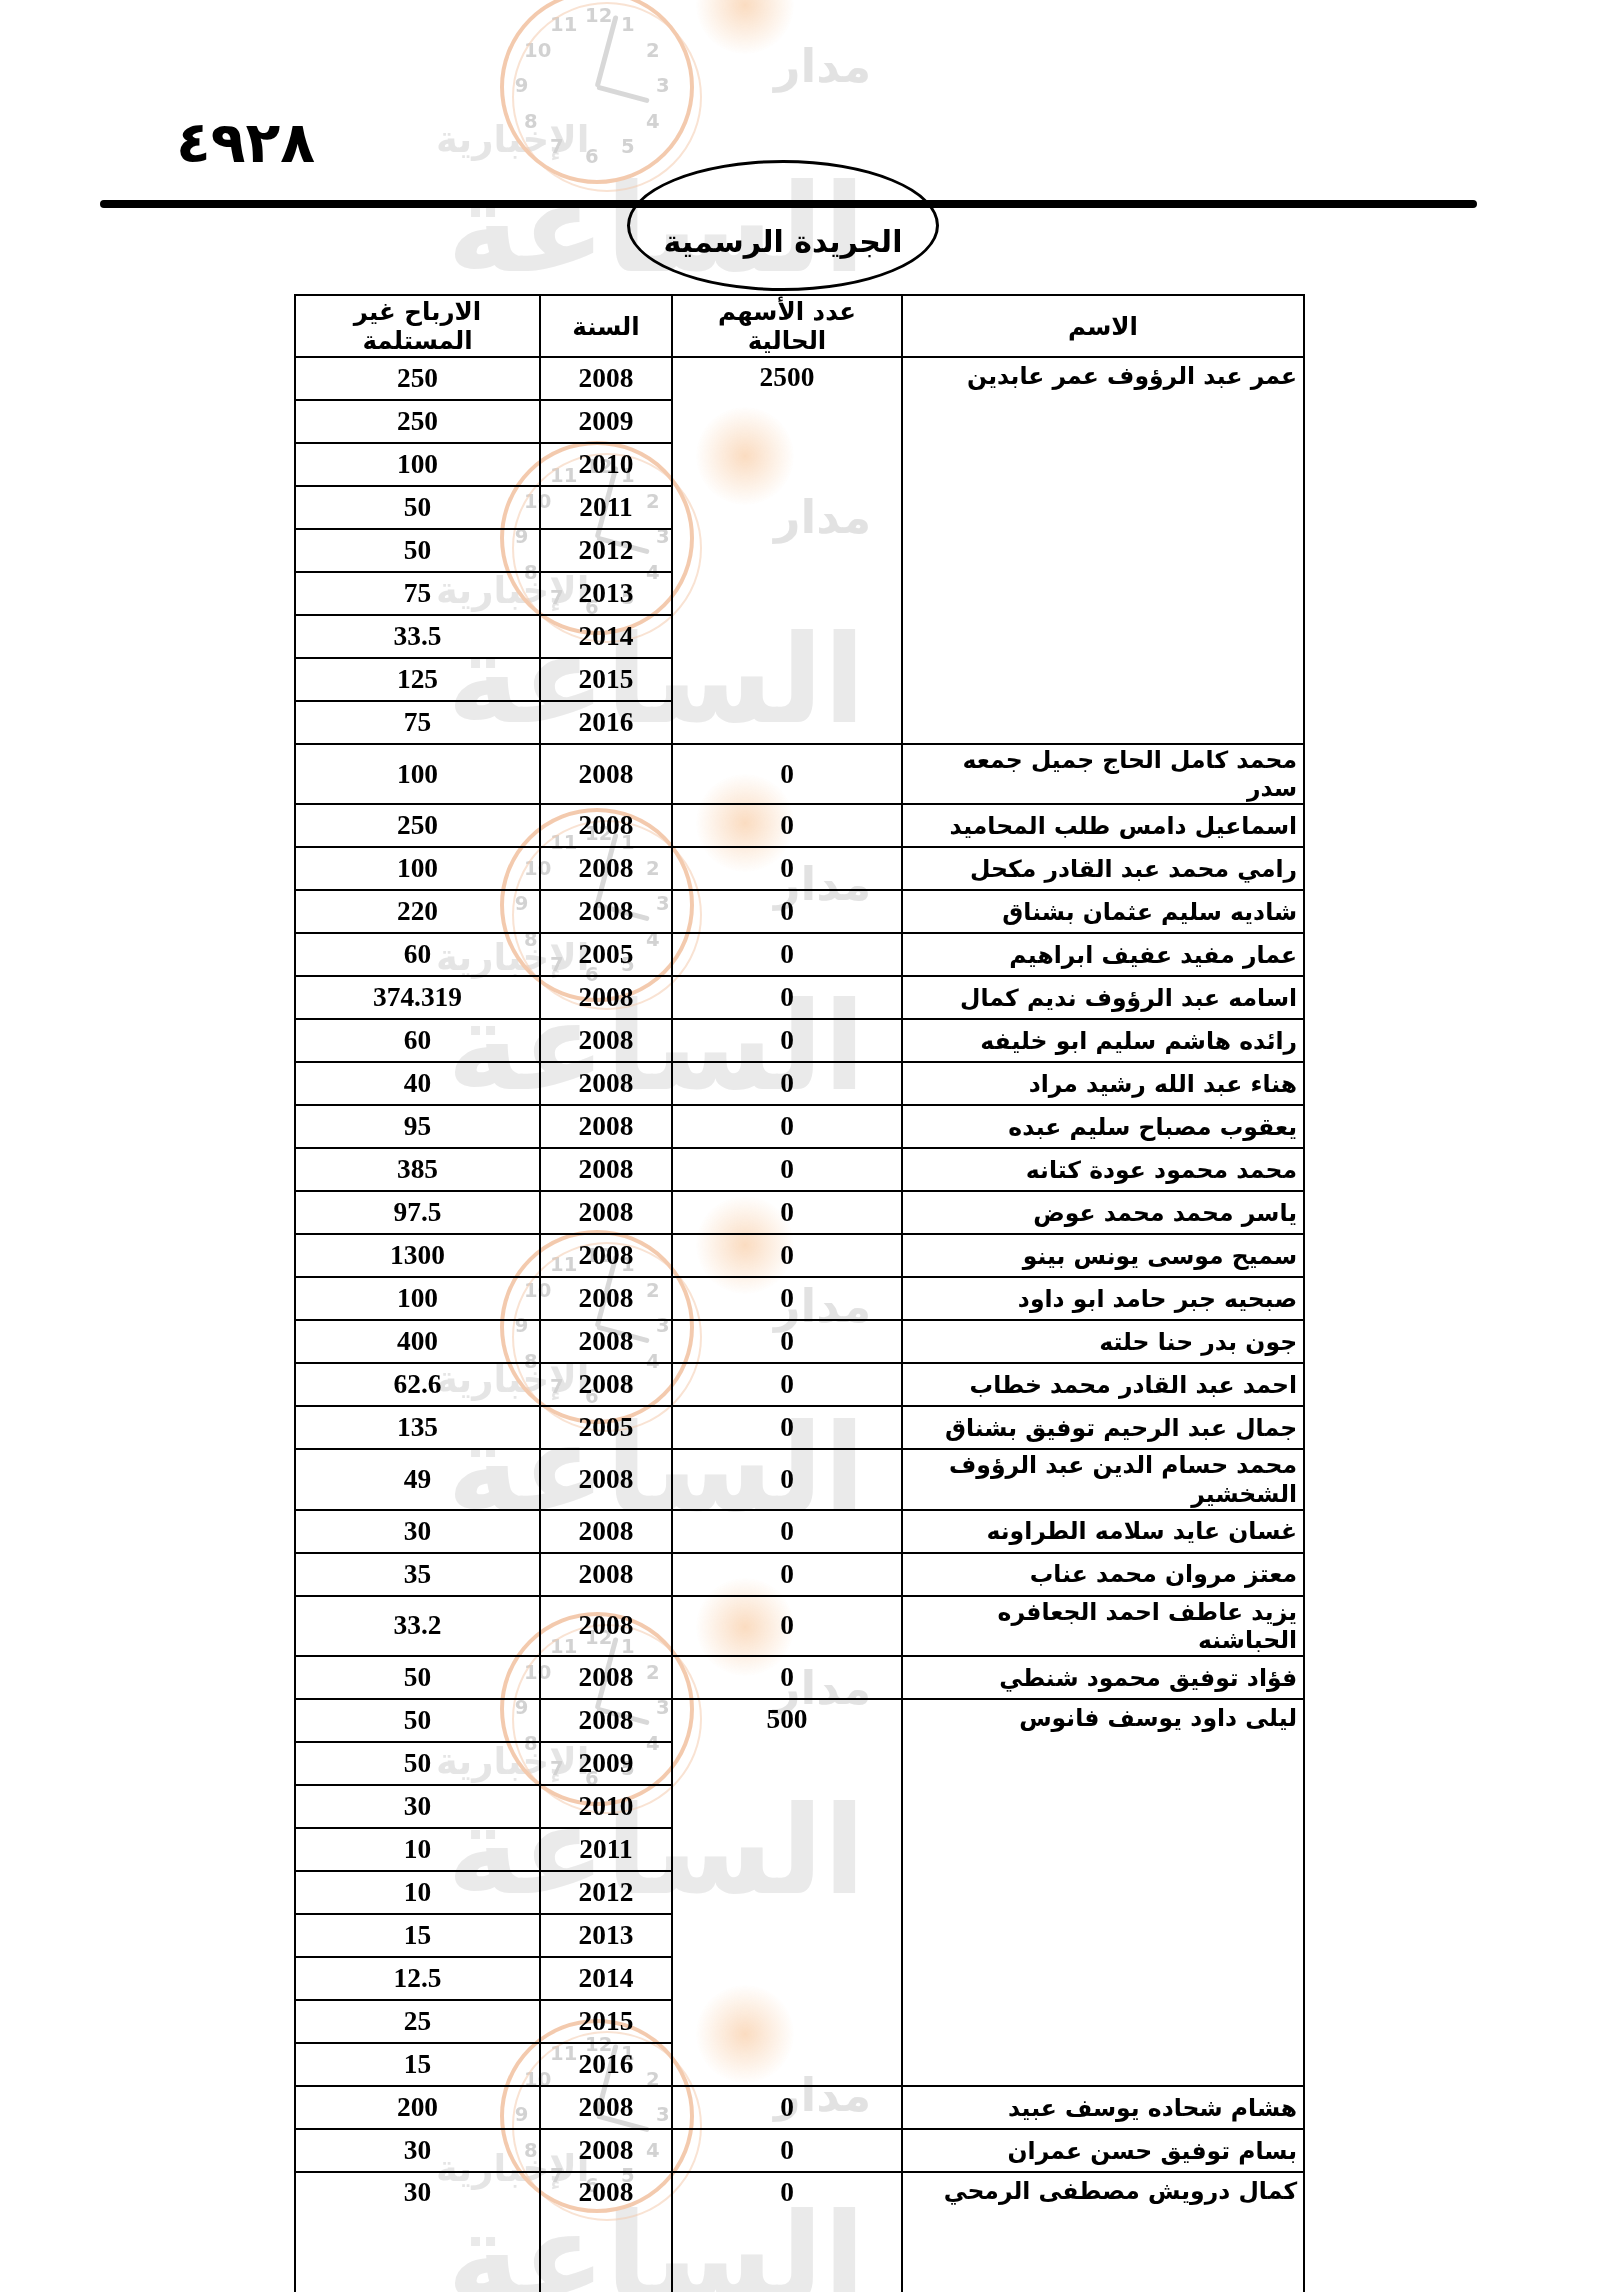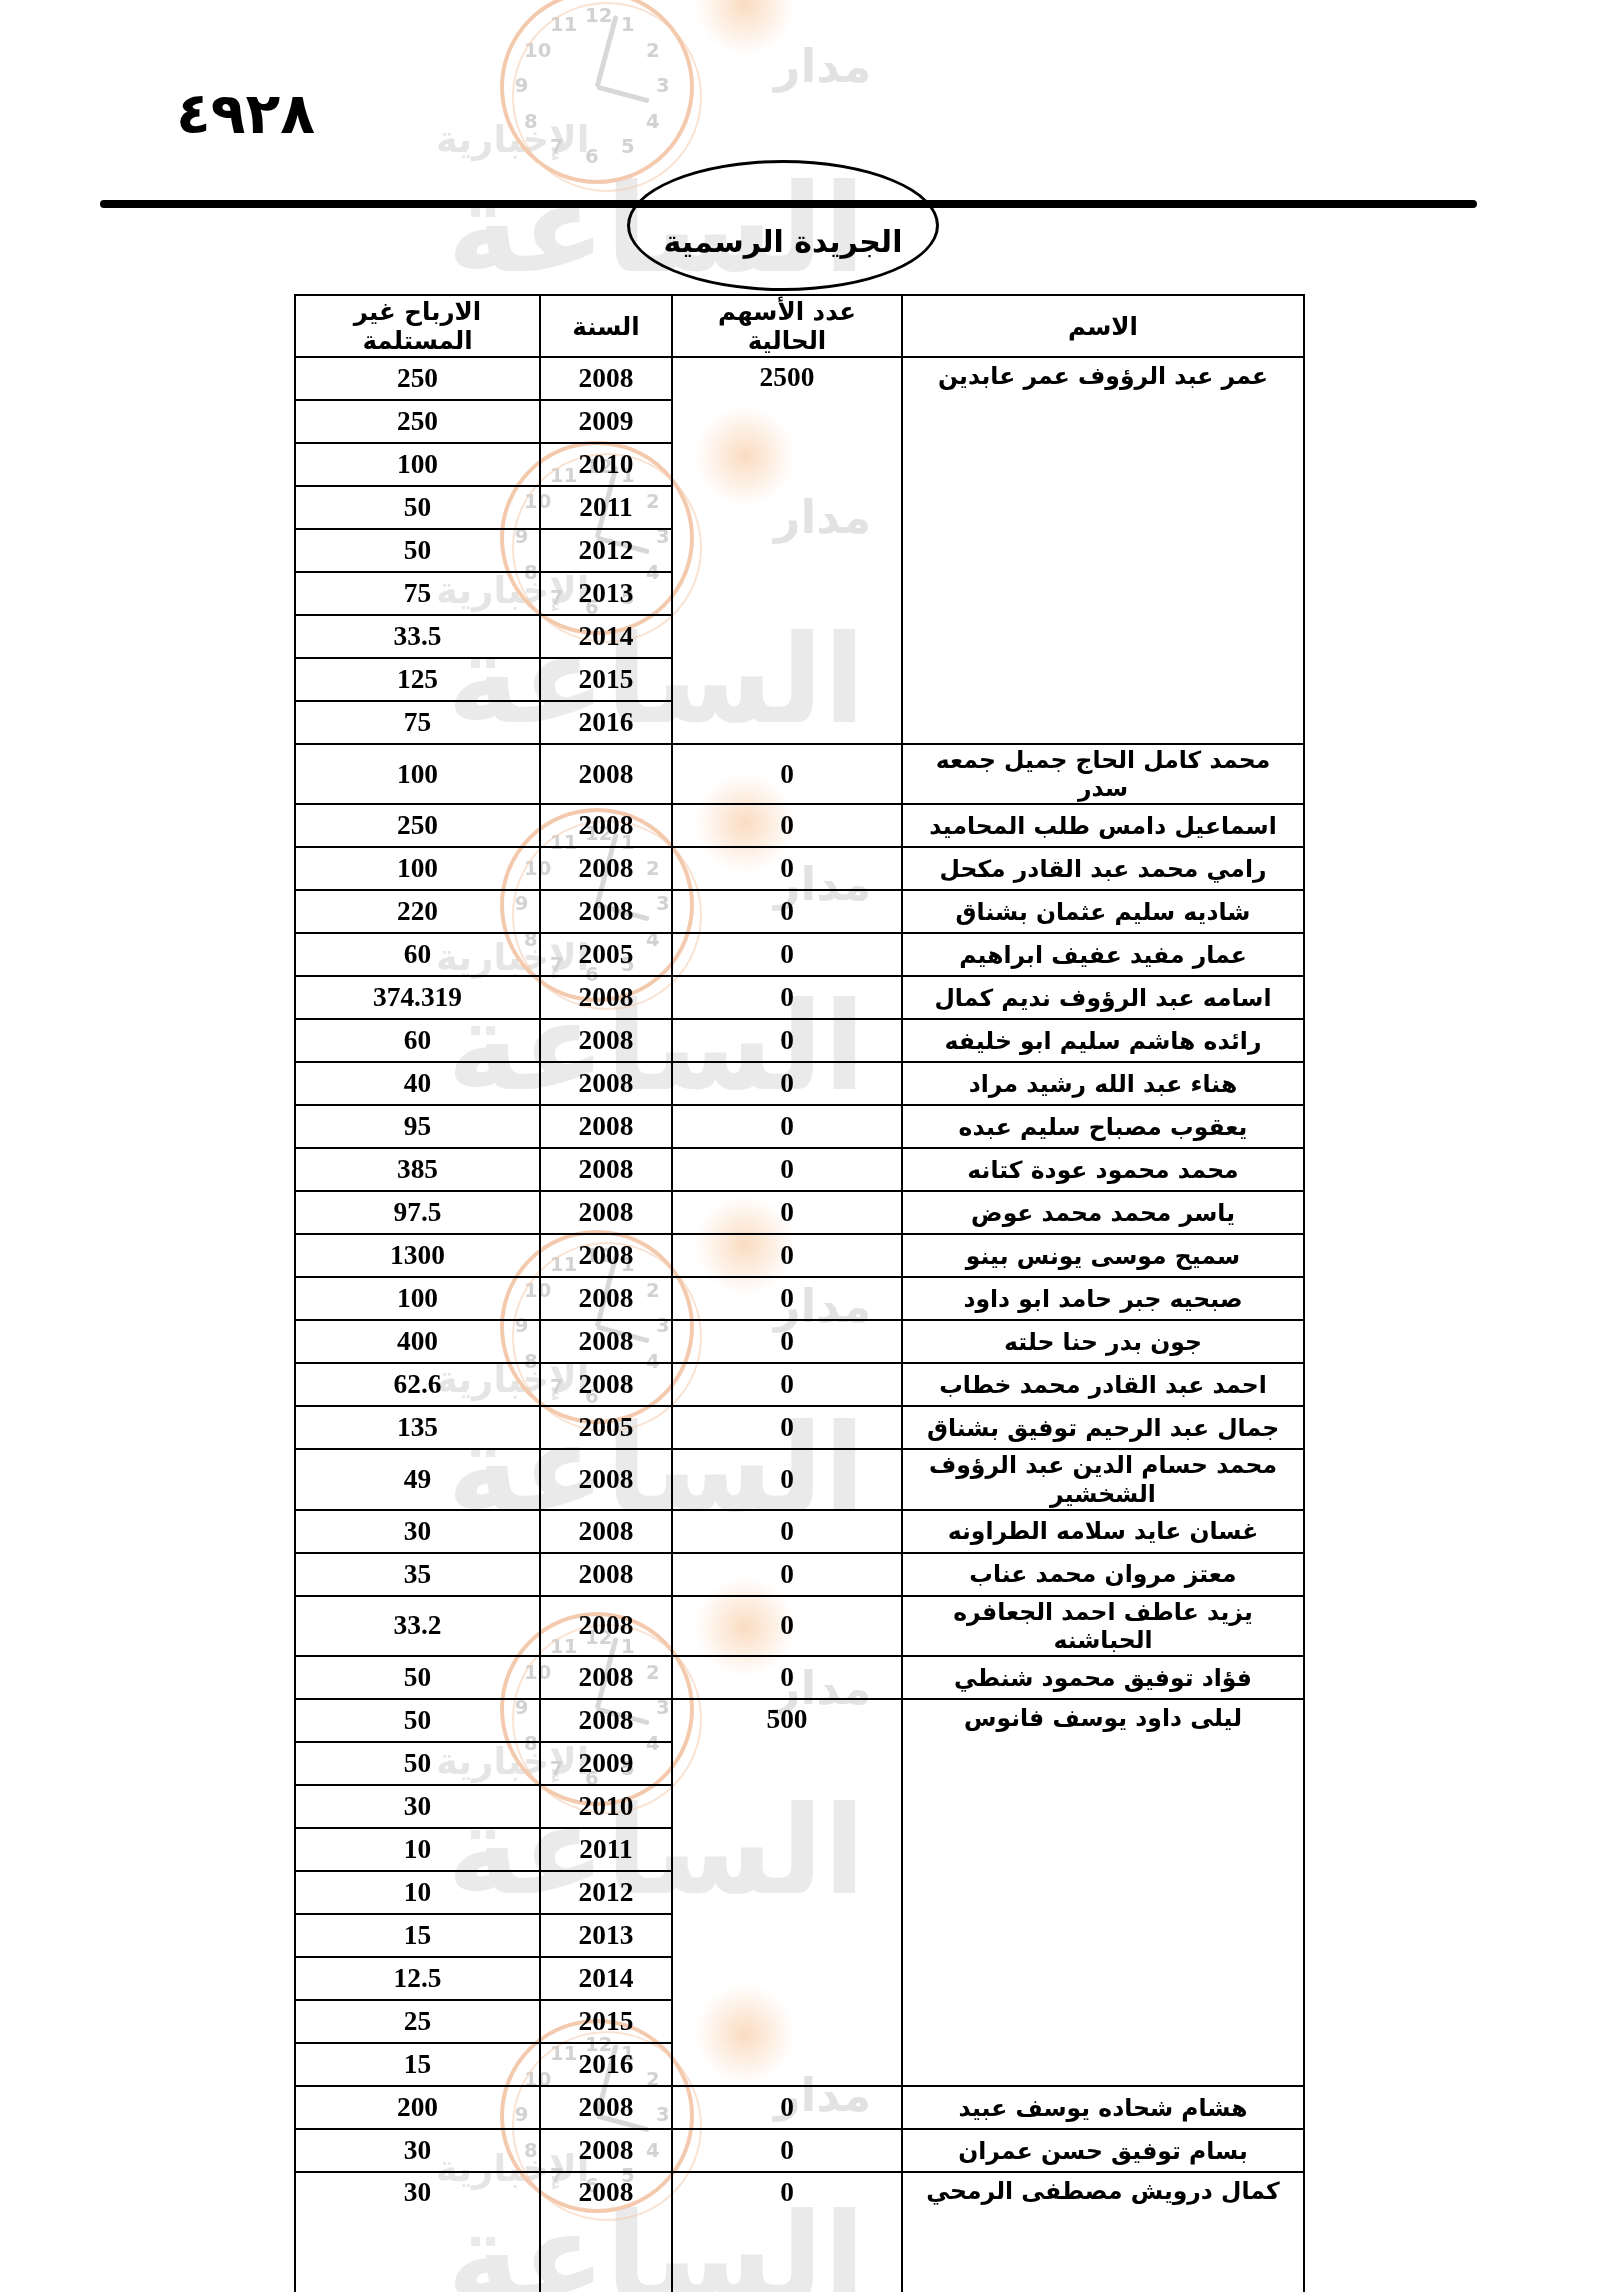--- a/index.html
+++ b/index.html
@@ -28,21 +28,21 @@
   .wm-blob {
     position:absolute; left:265px; top:0; width:98px; height:98px; border-radius:50%;
     background:radial-gradient(circle, rgba(242,153,74,.9) 0%, rgba(242,153,74,0) 72%);
   }
   .wm-madar   { position:absolute; left:343px; top:83px;  font-size:46px;  font-weight:bold; color:#b5b5b5; }
   .wm-saa     { position:absolute; left:16px;  top:211px; font-size:123px; font-weight:bold; color:#c9c9c9; line-height:1; }
   .wm-akhbaria{ position:absolute; left:4.9px;   top:162px; font-size:37px;  font-weight:bold; color:#bdbdbd; }
 
   
   .page-number {
-    position:absolute; top:80px; left:176px; z-index:2;
+    position:absolute; top:109px; left:176px; z-index:2;
     font-size:57px; font-weight:bold; color:#000; letter-spacing:3.9px;
   }
   .rule {
     position:absolute; top:200px; left:100px; width:1377px; height:7.8px;
     background:#000; border-radius:3.9px; z-index:1;
   }
   .stamp {
     position:absolute; top:160px; left:627px; width:306px; height:125px;
     border:3.9px solid #000; border-radius:50%; z-index:2; background:transparent;
   }
@@ -56,21 +56,21 @@
     position:absolute; top:294px; left:294px; z-index:1;
     border-collapse:collapse; direction:rtl; background:transparent;
     table-layout:fixed; width:1010px;
   }
   .register th, .register td {
     border:2px solid #000; text-align:center; padding:1px 5.9px;
     overflow:hidden;
   }
   .register th { height:43px; font-size:24.5px; font-weight:bold; font-family:"DejaVu Sans", sans-serif; }
   .register td { height:39px; }
-  .register td.name { font-size:23.5px; font-weight:bold; font-family:"DejaVu Sans", sans-serif; line-height:1.2; }
+  .register td.name { font-size:23.5px; font-weight:bold; font-family:"DejaVu Sans", sans-serif; line-height:1.2;text-align:right; }
   .register td.num  { font-size:27.4px; font-weight:bold; font-family:"Liberation Serif","DejaVu Serif",serif; }
   .register td.cell-top { vertical-align:top; padding-top:3.9px; }
   .register tbody tr:last-child td { height:127px; vertical-align:top; padding-top:3.9px; }
 </style>
 </head>
 <body>
 
 <div id="watermarks">
     <div class="wm" style="top: -44px;">
       <div class="wm-saa">الساعة</div>

